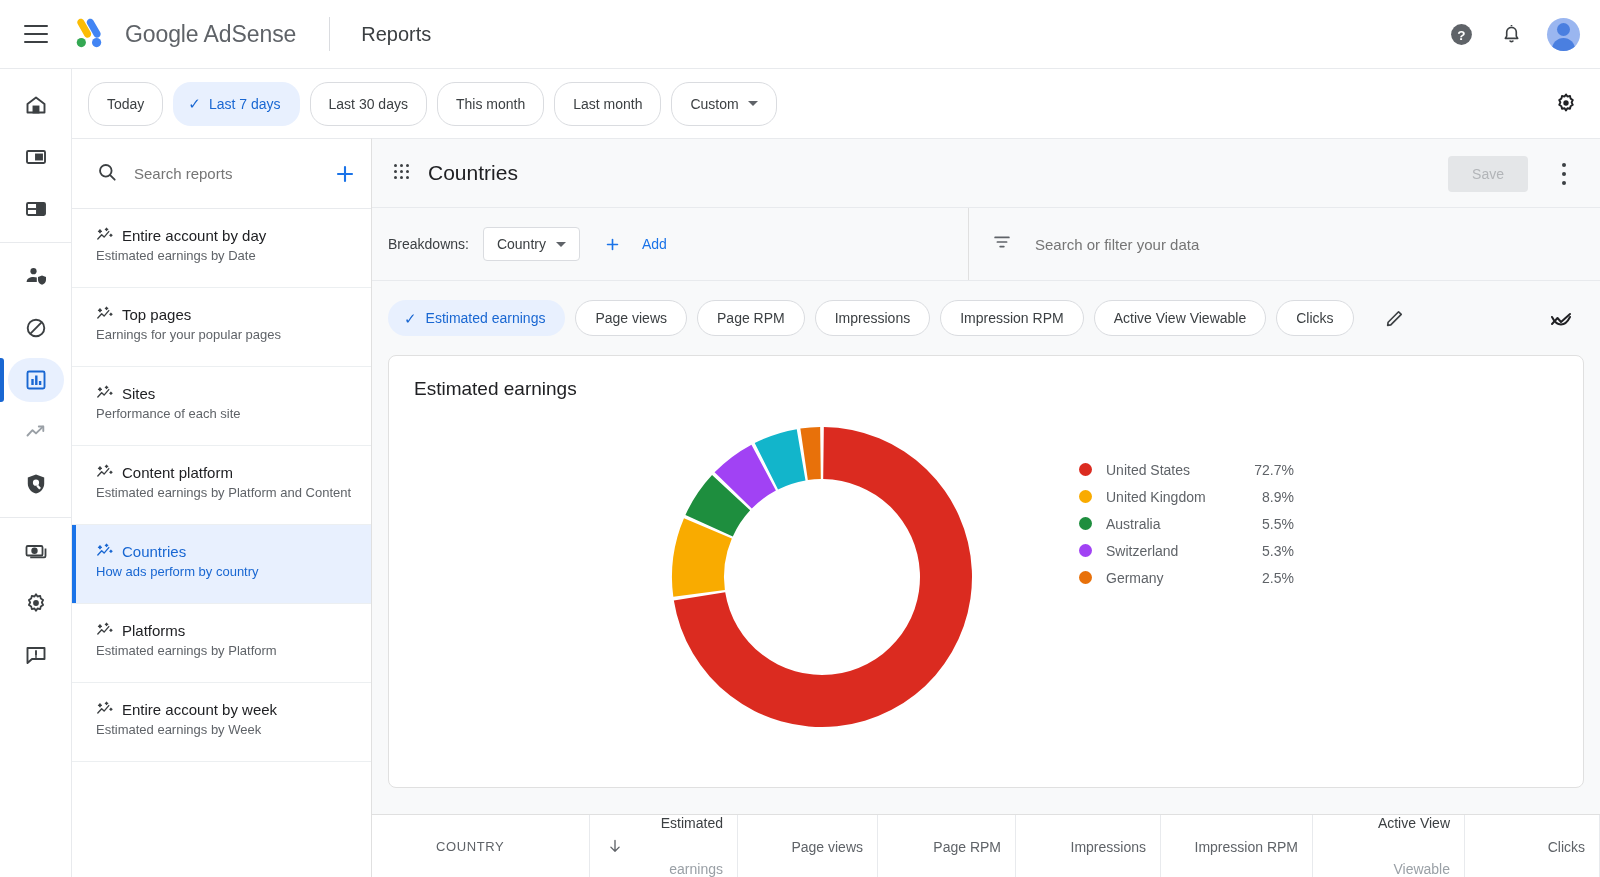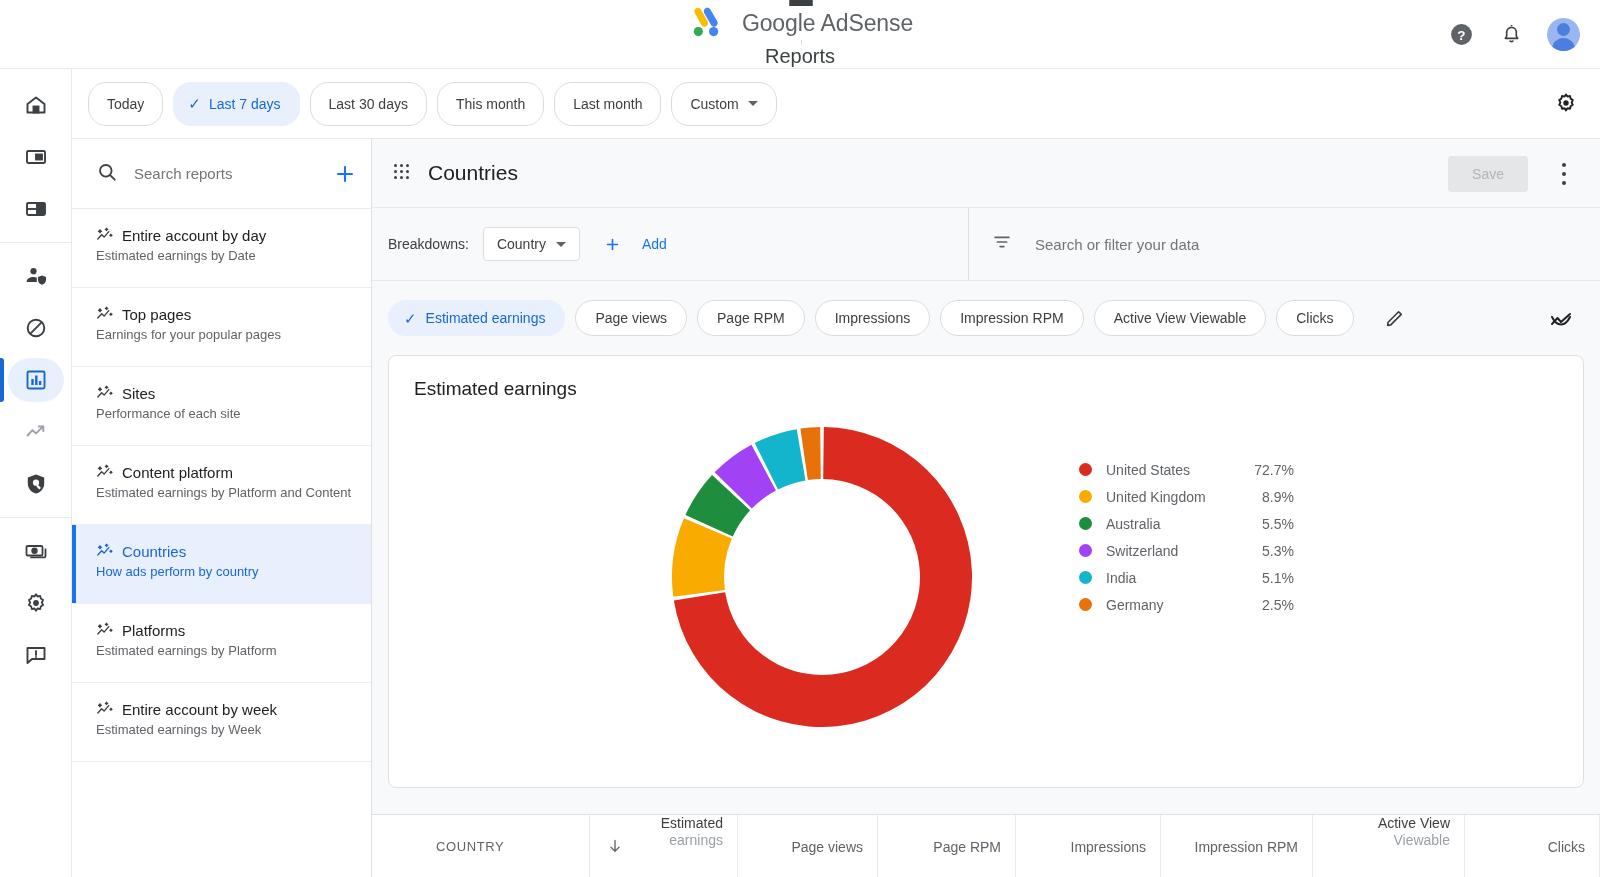--- a/index.html
+++ b/index.html
@@ -10,21 +10,21 @@
     background: #ffffff;
     color: #202124;
     overflow: hidden;
   }
   body { position: relative; }
 
   
   .topbar {
     position: absolute; top: 0; left: 0; width: 1600px; height: 69px;
     background: #fff; display: flex; align-items: center;
-    border-bottom: 1px solid #e8eaed; z-index: 30; flex-direction: column;
+    border-bottom: 1px solid #e8eaed; z-index: 30;
   }
   .hamburger {
     width: 24px; height: 18px; margin-left: 24px; margin-right: 22px;
     display: flex; flex-direction: column; justify-content: space-between;
     cursor: pointer;
   }
   .hamburger span { display:block; height: 2px; background: #3c4043; border-radius: 1px; }
 
   .brand { display: flex; align-items: center; gap: 13px; }
   .adsense-logo { width: 42px; height: 34px; display:block; }
@@ -194,21 +194,21 @@
   .tbl-head {
     position:absolute; left:0; top: 11px; width:1228px; height: 64px;
     background:#fff; border-top:1px solid #e0e0e0; display:flex; align-items:center;
   }
   .th {
     height: 64px; display:flex; align-items:center; justify-content:flex-end;
     padding: 0 14px; border-right: 1px solid #e8eaed; font-size:14px; color:#5f6368;
     cursor:pointer; position:relative;
   }
   .th.first { justify-content:flex-start; padding-left: 64px; font-size:13px; letter-spacing:.6px; }
-  .th.two-line { flex-direction:column; align-items:flex-end; justify-content:flex-start; line-height:1.25; }
+  .th.two-line { flex-direction:column; align-items:flex-end; justify-content:space-between; line-height:1.25; }
   .th .l1 { color:#3c4043; font-weight:500; }
   .th .l2 { color:#9aa0a6; }
   .sortarrow { position:absolute; left: 16px; top: 22px; }
 </style>
 </head>
 <body>
 
 <div class="topbar">
   <div class="hamburger">
     <span></span>
@@ -594,25 +594,20 @@
             <span class="lg-dot" style="background: rgb(30, 142, 62);"></span>
             <span class="lg-name">Australia</span>
             <span class="lg-val">5.5%</span>
           </div>
           <div class="lg-row">
             <span class="lg-dot" style="background: rgb(161, 66, 244);"></span>
             <span class="lg-name">Switzerland</span>
             <span class="lg-val">5.3%</span>
           </div>
           <div class="lg-row">
-            <span class="lg-dot" style="background: rgb(18, 181, 203);"></span>
-            <span class="lg-name">India</span>
-            <span class="lg-val">5.1%</span>
-          </div>
-          <div class="lg-row">
             <span class="lg-dot" style="background: rgb(232, 113, 10);"></span>
             <span class="lg-name">Germany</span>
             <span class="lg-val">2.5%</span>
           </div>
         </div>
     </div>
   </div>
 
   <div class="table-wrap">
     <div class="tbl-head" id="tbl-head">

